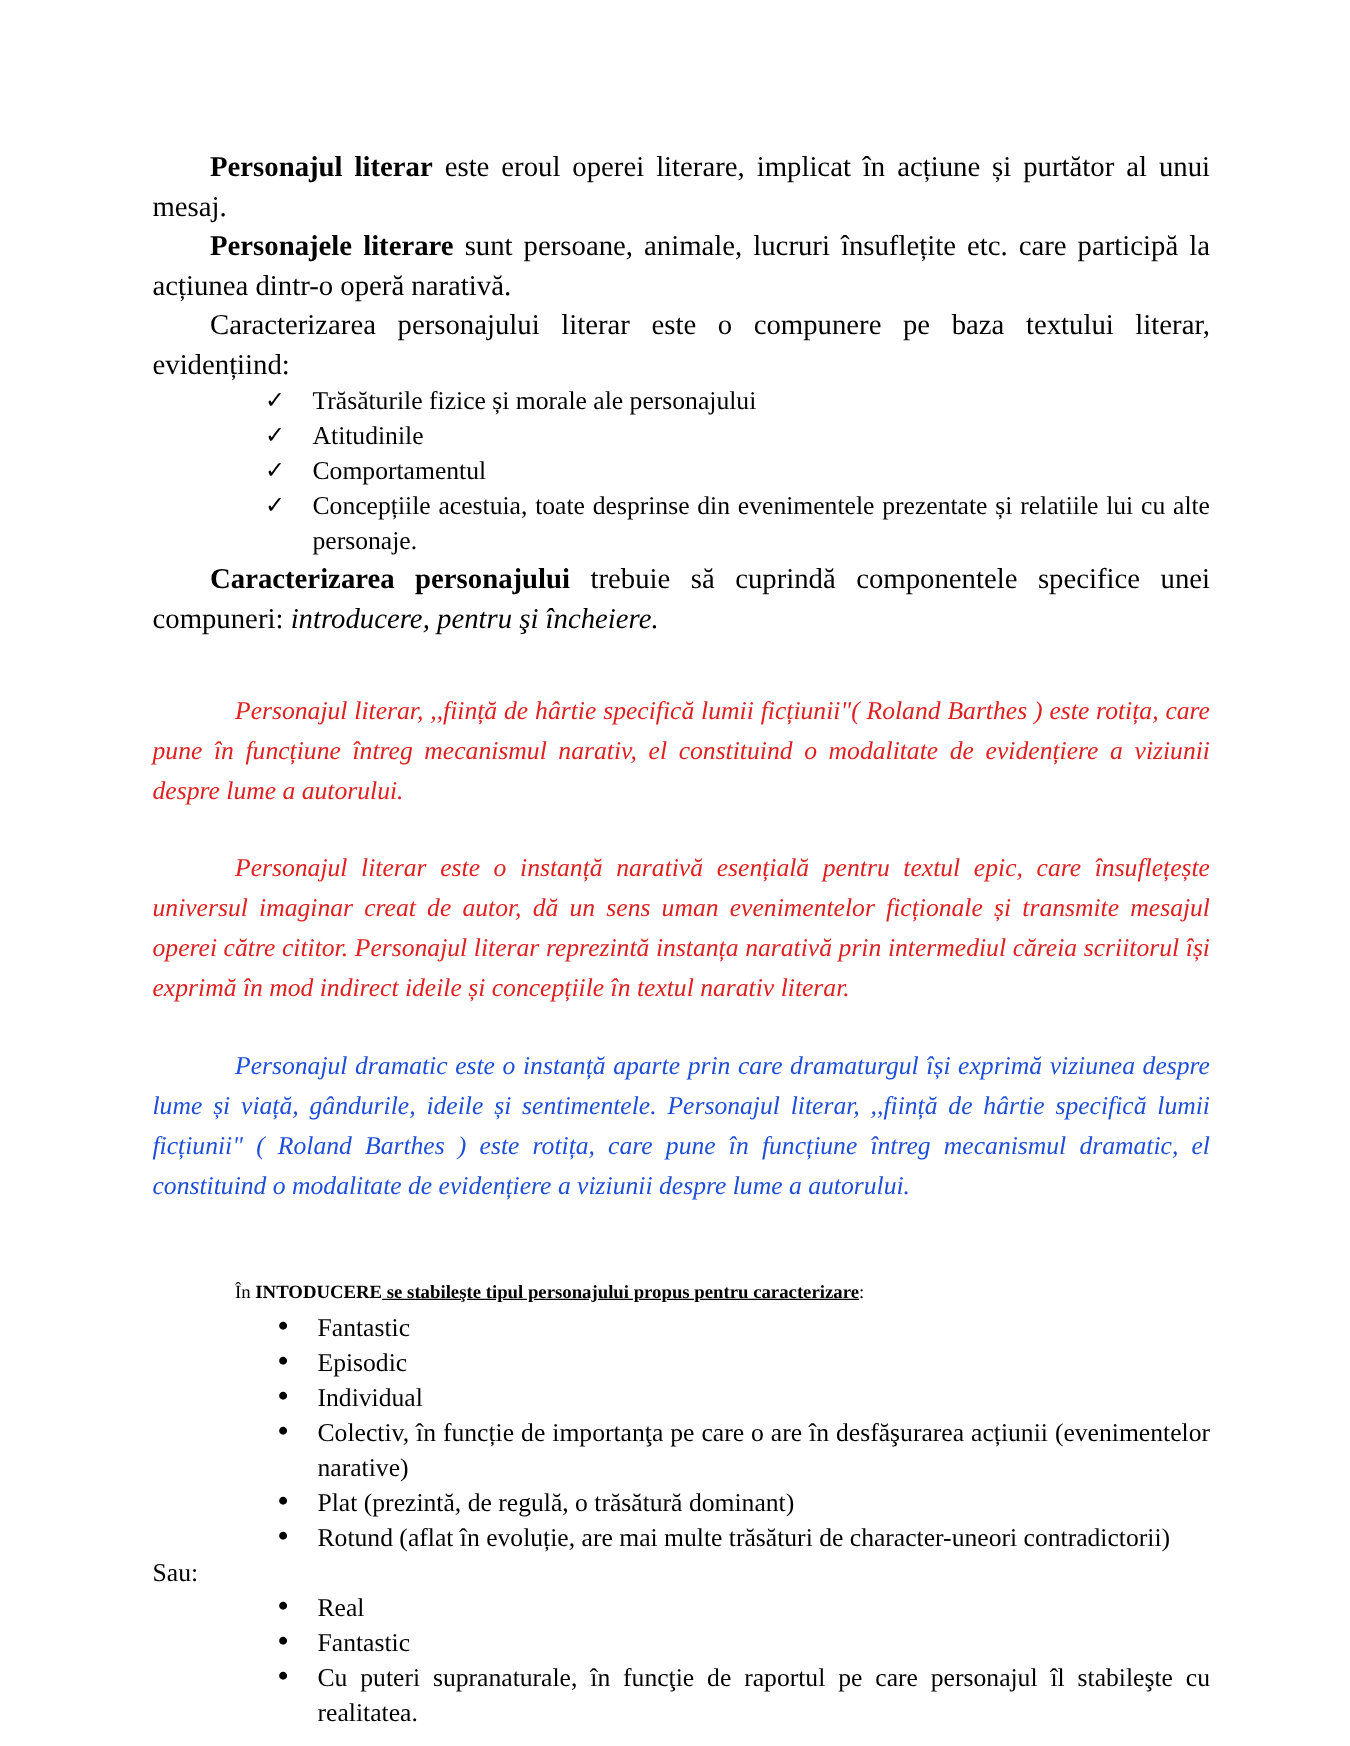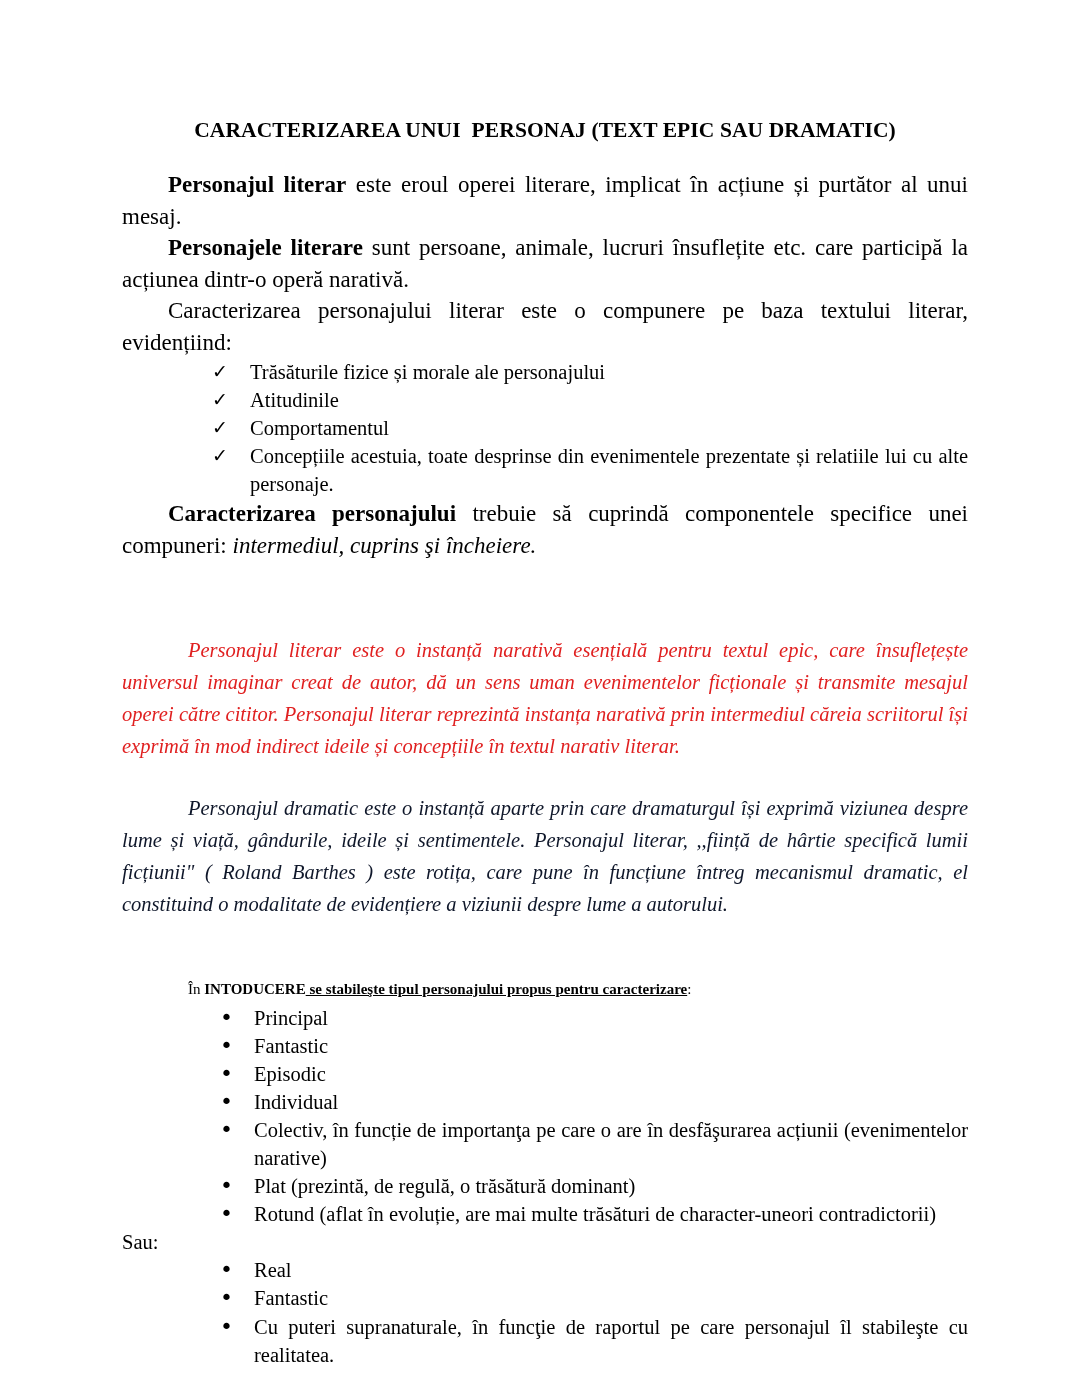--- a/index.html
+++ b/index.html
@@ -75,21 +75,21 @@
 
   .colored-block {
     margin: 0;
     font-size: 20.5px;
     line-height: 1.56;
     text-align: justify;
     font-style: italic;
     text-indent: 66px;
   }
   .red-text { color: #E02020; }
-  .green-text { color: #0f172a; }
+  .green-text { color: #1d4ed8; }
   .spacer-md { height: 30px; }
   .spacer-lg { height: 44px; }
   .spacer-xl { height: 58px; }
 
   .section-heading {
     margin: 0 0 4px 0;
     font-size: 15px;
     line-height: 1.37;
     text-indent: 66px;
     text-align: left;
@@ -103,54 +103,53 @@
     font-size: 20.5px;
     line-height: 1.37;
     text-align: left;
   }
 </style>
 </head>
 <body>
 
 <div class="page">
 
-  <h1 class="doc-title">CARACTERIZAREA UNUI  PERSONAJ (TEXT EPIC SAU DRAMATIC)</h1>
 
   <p class="body-text indent"><b>Personajul literar</b><span> este eroul operei literare, implicat în acțiune și purtător al unui mesaj.</span></p>
 
   <p class="body-text indent"><b>Personajele literare</b><span> sunt persoane, animale, lucruri însuflețite etc. care participă la acțiunea dintr-o operă narativă.</span></p>
 
   <p class="body-text indent">Caracterizarea personajului literar este o compunere pe baza textului literar, evidențiind:</p>
 
   <ul class="check-list">
     <li>Trăsăturile fizice și morale ale personajului</li>
     <li>Atitudinile</li>
     <li>Comportamentul</li>
     <li>Concepțiile acestuia, toate desprinse din evenimentele prezentate și relatiile lui cu alte personaje.</li>
   </ul>
 
-  <p class="body-text indent"><b>Caracterizarea personajului</b><span> trebuie să cuprindă componentele specifice unei compuneri: </span><i>intermediul, cuprins şi încheiere.</i></p>
+  <p class="body-text indent"><b>Caracterizarea personajului</b><span> trebuie să cuprindă componentele specifice unei compuneri: </span><i>introducere, pentru şi încheiere.</i></p>
 
   <div class="spacer-lg"></div>
 
+  <p class="colored-block red-text">Personajul literar, ,,ființă de hârtie specifică lumii ficțiunii"( Roland Barthes ) este rotița, care pune în funcțiune întreg mecanismul narativ, el constituind o modalitate de evidențiere a viziunii despre lume a autorului.</p>
 
   <div class="spacer-md"></div>
 
   <p class="colored-block red-text">Personajul literar este o instanță narativă esențială pentru textul epic, care însuflețește universul imaginar creat de autor, dă un sens uman evenimentelor ficționale și transmite mesajul operei către cititor. Personajul literar reprezintă instanța narativă prin intermediul căreia scriitorul își exprimă în mod indirect ideile și concepțiile în textul narativ literar.</p>
 
   <div class="spacer-md"></div>
 
   <p class="colored-block green-text">Personajul dramatic este o instanță aparte prin care dramaturgul își exprimă viziunea despre lume și viață, gândurile, ideile și sentimentele. Personajul literar, ,,ființă de hârtie specifică lumii ficțiunii" ( Roland Barthes ) este rotița, care pune în funcțiune întreg mecanismul dramatic, el constituind o modalitate de evidențiere a viziunii despre lume a autorului.</p>
 
   <div class="spacer-xl"></div>
 
   <p class="section-heading"><span>În </span><b>INTODUCERE</b><span class="u"> se stabileşte tipul personajului propus pentru caracterizare</span><span>:</span></p>
 
   <ul class="dot-list">
-    <li>Principal</li>
     <li>Fantastic</li>
     <li>Episodic</li>
     <li>Individual</li>
     <li>Colectiv, în funcție de importanţa pe care o are în desfăşurarea acțiunii (evenimentelor narative)</li>
     <li>Plat (prezintă, de regulă, o trăsătură dominant)</li>
     <li>Rotund (aflat în evoluție, are mai multe trăsături de character-uneori contradictorii)</li>
   </ul>
 
   <p class="plain-line">Sau:</p>
 

